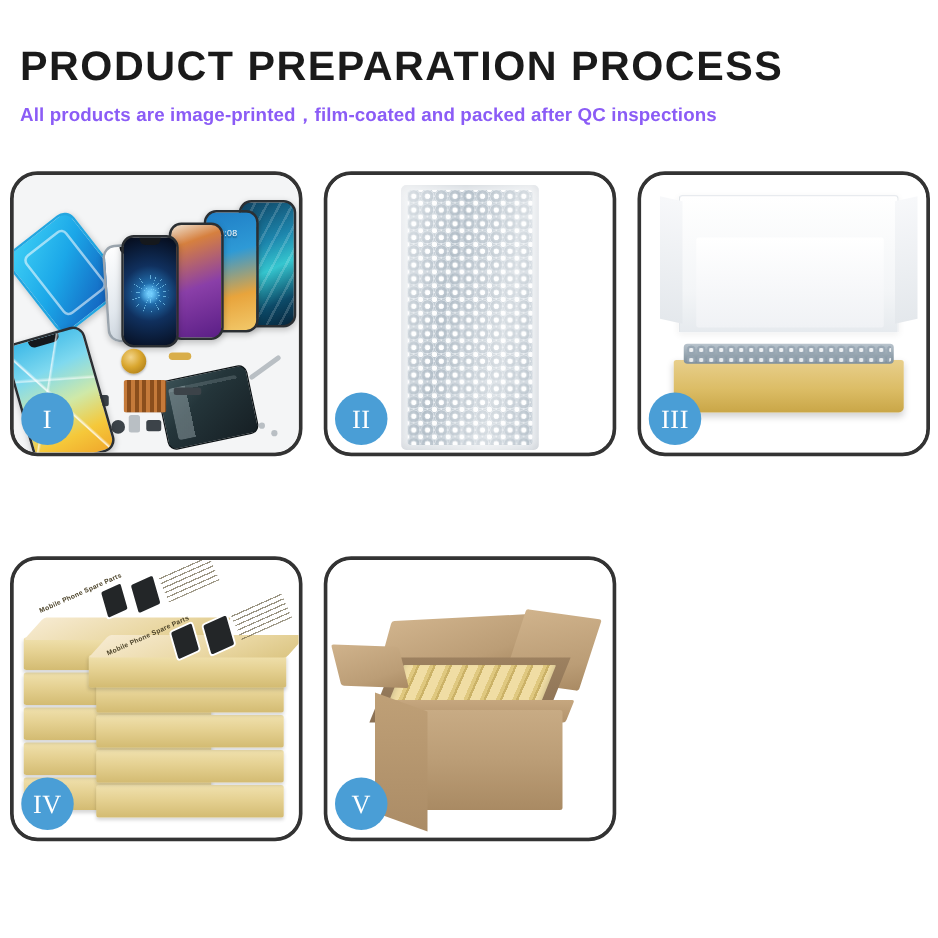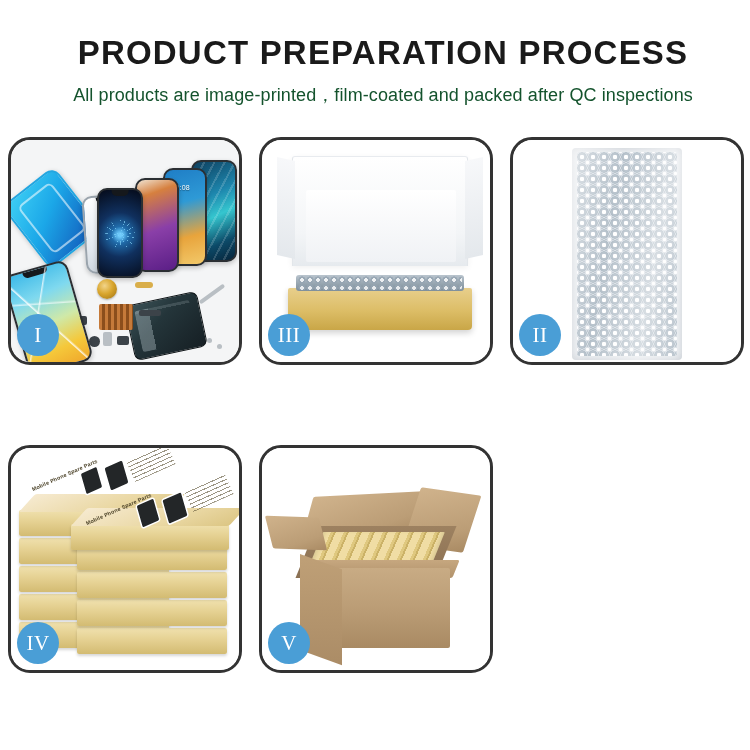--- a/index.html
+++ b/index.html
@@ -16,36 +16,35 @@
     position: relative;
     width: 750px;
     height: 750px;
     background: #ffffff;
   }
 
   
   .header {
     position: absolute;
     top: 34px; left: 0; right: 0;
-    text-align: center;
     margin-left: 16px;
   }
   .title {
     font-size: 33px;
     font-weight: bold;
     letter-spacing: 1.2px;
     color: #1a1a1a;
     line-height: 1.15;
     white-space: nowrap;
   }
   .subtitle {
     margin-top: 11px;
-    font-size: 18px;
-    font-weight: normal;
-    color: #14532d;
+    font-size: 15px;
+    font-weight: bold;
+    color: #8b5cf6;
     letter-spacing: .1px;
     white-space: nowrap;
   }
 
   
   .grid {
     position: absolute;
     top: 137px;
     left: 8px;
     width: 736px;
@@ -454,36 +453,36 @@
         <div class="part" style="left:128px;top:170px;width:22px;height:6px;"></div>
         <div class="part" style="left:106px;top:196px;width:12px;height:9px;"></div>
         <div class="part lt" style="left:196px;top:198px;width:5px;height:5px;border-radius:50%;"></div>
         <div class="part lt" style="left:206px;top:204px;width:5px;height:5px;border-radius:50%;"></div>
         <div class="part lt" style="left:186px;top:152px;width:30px;height:4px;transform:rotate(-36deg);"></div>
       </div>
       <div class="badge">I</div>
     </div>
 
     <div class="panel">
-      <div class="stage p3">
-        <div class="lid3"></div>
-        <div class="foam3"></div>
-        <div class="tray3"></div>
-      </div>
-      <div class="badge">III</div>
-    </div>
-
-    <div class="panel">
       <div class="stage p2">
         <div class="bubblesheet">
           <div class="bubbles"></div>
           <div class="bubble-sheen"></div>
         </div>
       </div>
       <div class="badge">II</div>
+    </div>
+
+    <div class="panel">
+      <div class="stage p3">
+        <div class="lid3"></div>
+        <div class="foam3"></div>
+        <div class="tray3"></div>
+      </div>
+      <div class="badge">III</div>
     </div>
 
     <div class="panel">
       <div class="stage p4">
         <div class="stack">
 
           <div class="sbox" style="left:0px;  top:154px;"></div>
           <div class="sbox" style="left:0px;  top:126px;"></div>
           <div class="sbox" style="left:0px;  top:98px;"></div>
           <div class="sbox" style="left:0px;  top:70px;"></div>

